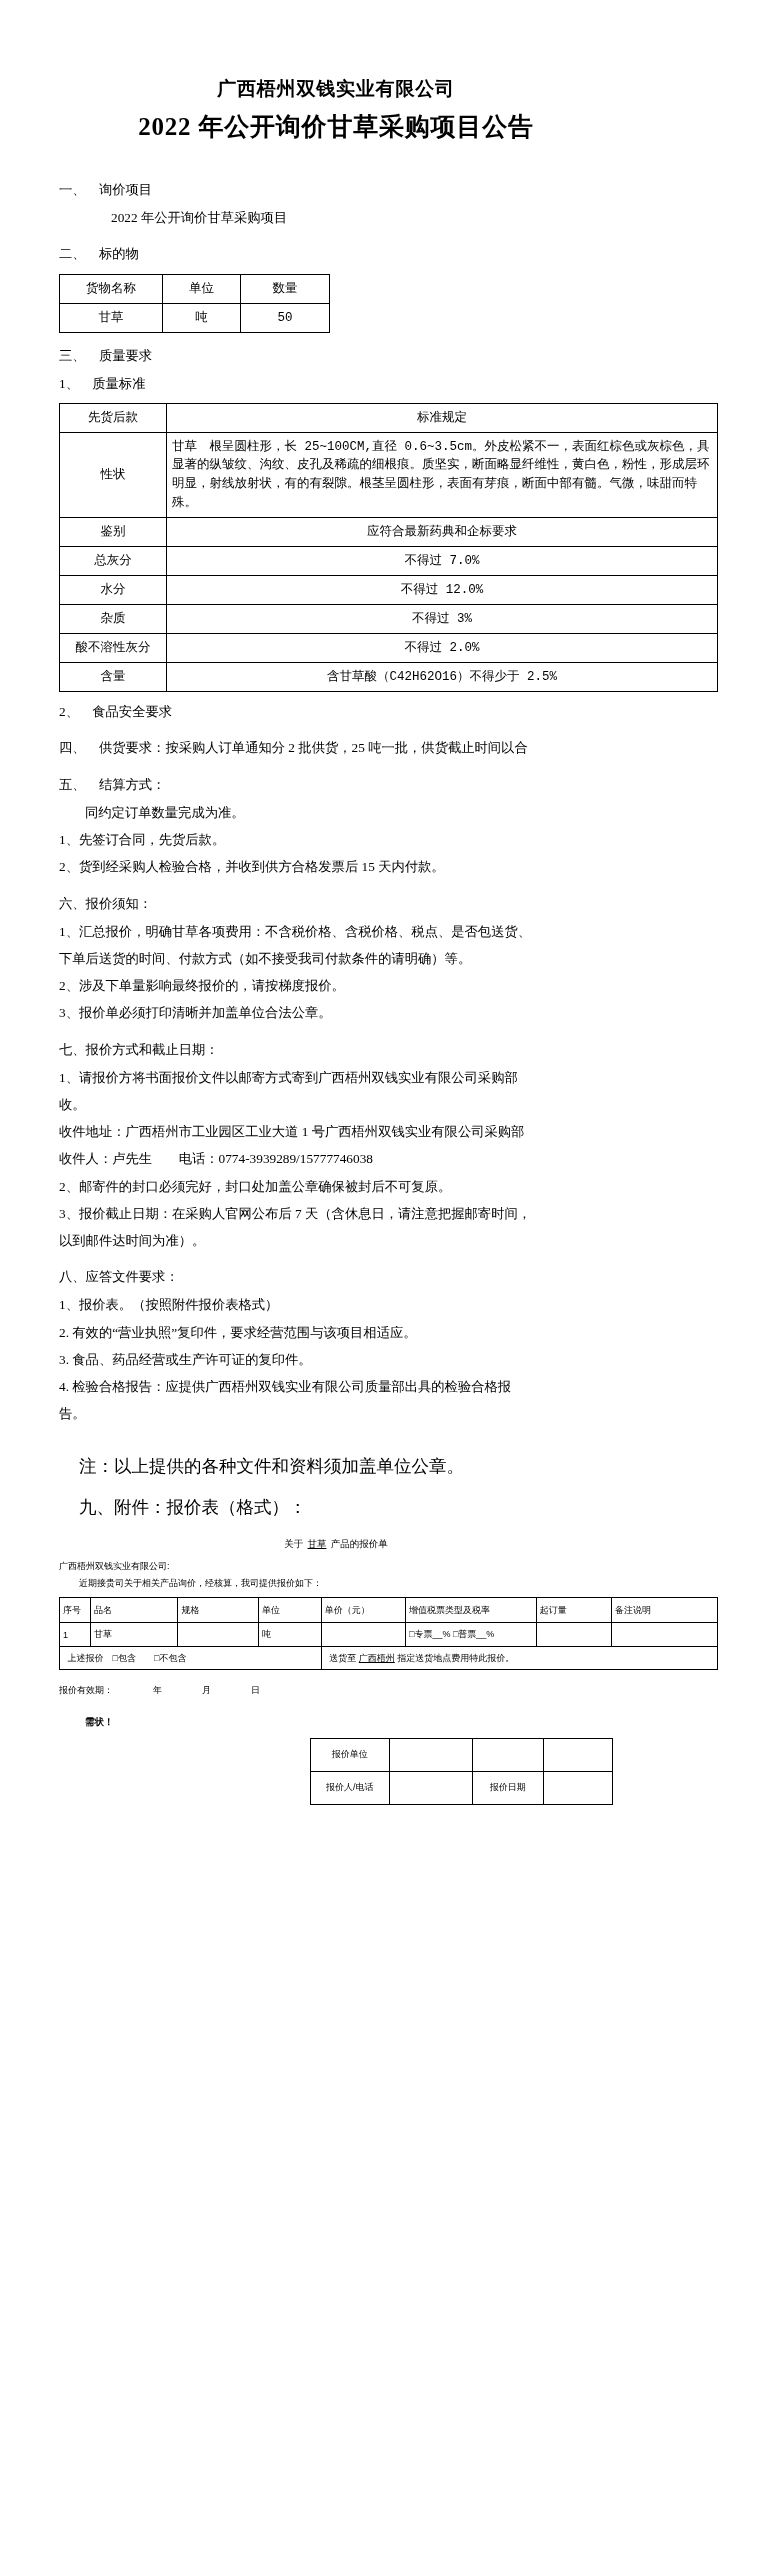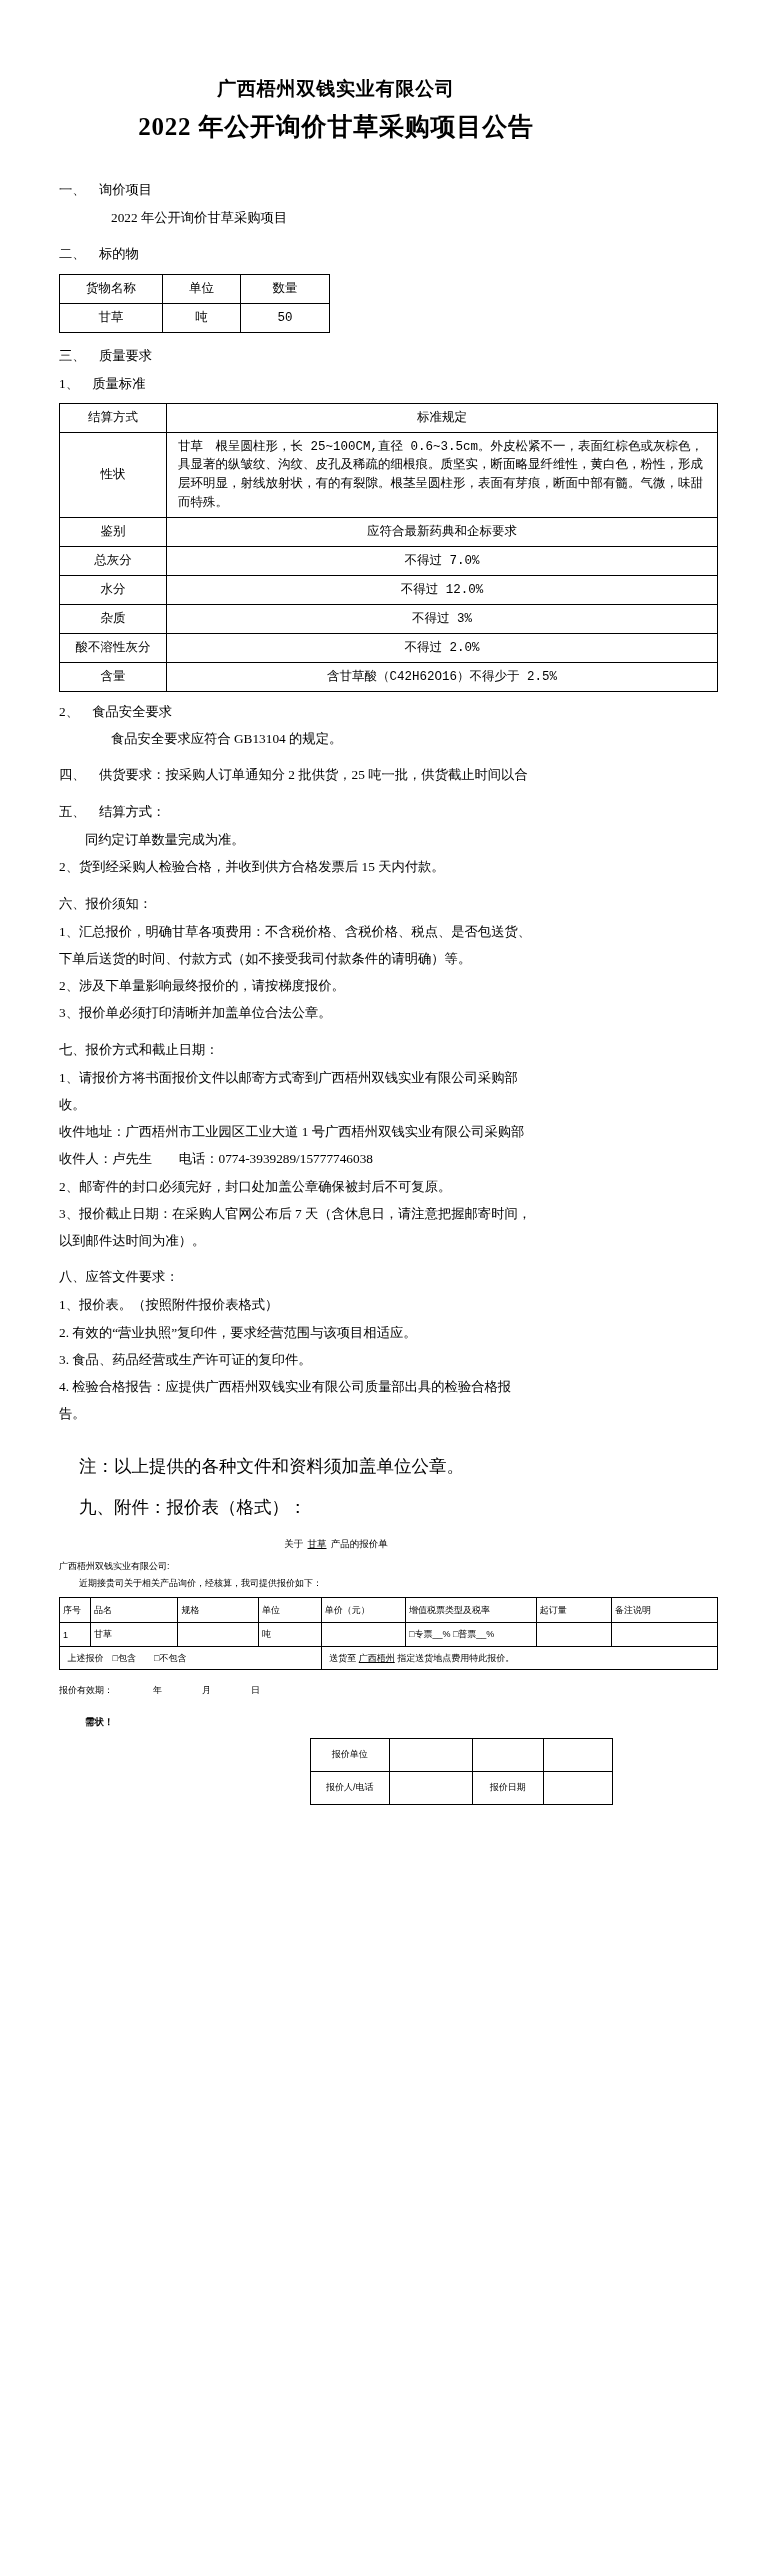--- a/index.html
+++ b/index.html
@@ -63,21 +63,21 @@
   
   .tbl-goods { margin-left: 0; }
   .tbl-goods td { text-align: center; }
   .tbl-goods .c1 { width: 90px; }
   .tbl-goods .c2 { width: 65px; }
   .tbl-goods .c3 { width: 76px; }
 
   
   .tbl-quality { width: 659px; }
   .tbl-quality td.k { width: 94px; text-align: center; }
-  .tbl-quality td.v { padding-left: 11px; }
+  .tbl-quality td.v { padding-left: 5px; }
   .tbl-quality td.center { text-align: center; }
   .note-big {
     font-size: 17.5px;
     font-weight: normal;
     line-height: 2.1;
     margin-top: 20px;
     padding-left: 20px;
   }
   .sec-nine {
     font-size: 17.5px;
@@ -186,21 +186,21 @@
     </tr>
   </tbody>
     </table>
 
   <div class="sec sec-head">三、　质量要求</div>
   <div class="sec">1、　质量标准</div>
 
   <table class="grid tbl-quality">
     <tbody>
         <tr>
-      <td class="k">结算方式</td>
+      <td class="k">先货后款</td>
       <td class="center">标准规定</td>
     </tr>
     <tr>
       <td class="k">性状</td>
       <td class="v">甘草　根呈圆柱形，长 25~100CM,直径 0.6~3.5cm。外皮松紧不一，表面红棕色或灰棕色，具显著的纵皱纹、沟纹、皮孔及稀疏的细根痕。质坚实，断面略显纤维性，黄白色，粉性，形成层环明显，射线放射状，有的有裂隙。根茎呈圆柱形，表面有芽痕，断面中部有髓。气微，味甜而特殊。</td>
     </tr>
     <tr>
       <td class="k">鉴别</td>
       <td class="center">应符合最新药典和企标要求</td>
     </tr>
@@ -221,26 +221,26 @@
       <td class="center">不得过 2.0%</td>
     </tr>
     <tr>
       <td class="k">含量</td>
       <td class="center">含甘草酸（C42H62O16）不得少于 2.5%</td>
     </tr>
   </tbody>
     </table>
 
   <div class="sec">2、　食品安全要求</div>
-  <div class="sec indent-2">食品安全要求应符合 GB13104 的规定。</div>
 
   <div class="sec sec-head">四、　供货要求：按采购人订单通知分 2 批供货，25 吨一批，供货截止时间以合</div>
   <div class="sec sec-head">五、　结算方式：</div>
 
   <div class="sec indent-1">同约定订单数量完成为准。</div>
+  <div class="sec">1、先签订合同，先货后款。</div>
   <div class="sec">2、货到经采购人检验合格，并收到供方合格发票后 15 天内付款。</div>
 
   <div class="sec sec-head">六、报价须知：</div>
   <div class="sec">1、汇总报价，明确甘草各项费用：不含税价格、含税价格、税点、是否包送货、</div>
   <div class="sec">下单后送货的时间、付款方式（如不接受我司付款条件的请明确）等。</div>
   <div class="sec">2、涉及下单量影响最终报价的，请按梯度报价。</div>
   <div class="sec">3、报价单必须打印清晰并加盖单位合法公章。</div>
 
   <div class="sec sec-head">七、报价方式和截止日期：</div>
   <div class="sec">1、请报价方将书面报价文件以邮寄方式寄到广西梧州双钱实业有限公司采购部</div>

